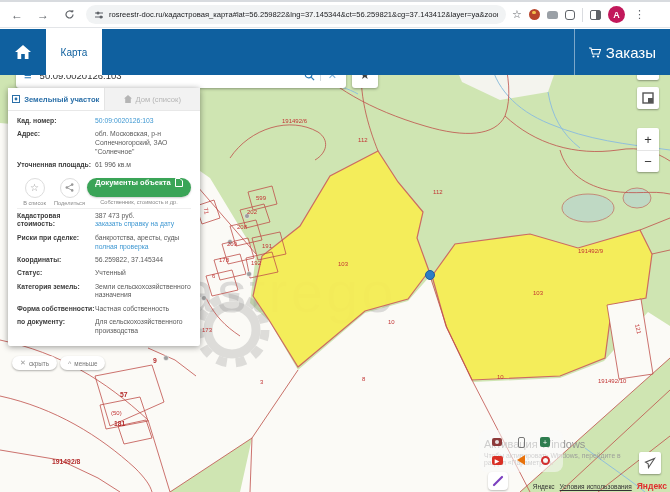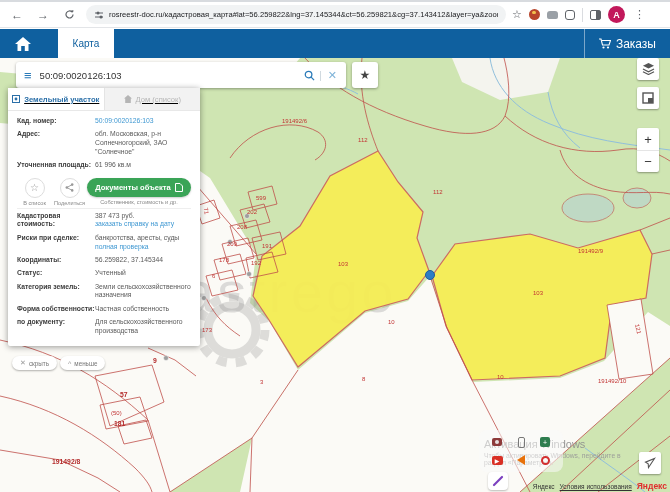--- a/index.html
+++ b/index.html
@@ -23,27 +23,27 @@
   .ext-b { width:11px; height:8px; border-radius:3px 3px 2px 2px; background:#9aa0a6; }
   .ext-c { width:10px; height:10px; border:1.4px solid #5f6368; border-radius:3px; }
   .vsep { width:1px; height:14px; background:#dadce0; }
   .sidepanel { width:11px; height:10px; border:1.3px solid #5f6368; border-radius:2px; position:relative;}
   .sidepanel::after{ content:""; position:absolute; right:0; top:0; bottom:0; width:4px; background:#5f6368;}
   .avatar { width:17px; height:17px; border-radius:50%; background:#c2185b; color:#fff;
     font-size:9px; font-weight:bold; display:flex; align-items:center; justify-content:center; }
   .kebab { color:#5f6368; font-size:11px; margin-right:4px; margin-left:2px; }
 
   
-  .site-header { position:absolute; left:0; top:29px; width:670px; height:29px;
-    background:#0f609f; display:flex; align-items:stretch; z-index:39;gap:12px; }
+  .site-header { position:absolute; left:0; top:29px; width:670px; height:46px;
+    background:#0f609f; display:flex; align-items:stretch; z-index:39; }
   .home-btn { width:46px; display:flex; align-items:center; justify-content:center; }
   .tab-map { width:56px; background:#fff; color:#0f609f; font-size:10px;
     display:flex; align-items:center; justify-content:center; }
   .hdr-spacer { flex:1; }
-  .hdr-item { display:flex; align-items:center; gap:5px; color:#fff; font-size:12px;
+  .hdr-item { display:flex; align-items:center; gap:5px; color:#fff; font-size:15px;
     padding:0 14px; border-left:1px solid rgba(255,255,255,.45); }
 
   
   .map { position:absolute; left:0; top:58px; width:670px; height:434px; overflow:hidden; z-index:1; }
   .map svg { position:absolute; left:0; top:0; }
   .map-label { position:absolute; font-size:6px; color:#c23434; white-space:nowrap;
     transform-origin:center; z-index:3; }
   .map-label.big { font-size:6.8px; font-weight:bold; color:#b42b2b; }
 
   
@@ -55,39 +55,39 @@
     font-family:inherit; background:transparent; }
   .s-div { color:#ccd6dd; font-size:11px; padding:0 4px; }
   .s-x { color:#7fb3d8; font-size:11px; padding:0 9px 0 2px; }
   .fav-btn { position:absolute; left:352px; top:62px; width:26px; height:26px; background:#fff;
     border-radius:3px; box-shadow:0 1px 3px rgba(0,0,0,.35); display:flex; align-items:center;
     justify-content:center; font-size:12px; color:#444; z-index:30; }
 
   
   .panel { position:absolute; left:8px; top:88px; width:192px; background:#fff;
     border-radius:2px; box-shadow:0 1px 6px rgba(0,0,0,.4); z-index:31; padding-bottom:6px; }
-  .tabs { display:flex; height:23px; border-bottom:1px solid #e8e8e8;text-decoration:underline; }
+  .tabs { display:flex; height:23px; border-bottom:1px solid #e8e8e8; }
   .tab { flex:1; display:flex; align-items:center; justify-content:center; gap:4px;
     font-size:7.6px; font-weight:bold; }
   .tab.active { color:#2a6fa8; background:#fff; }
   .tab.inactive { color:#b5b5b5; background:#f2f2f2; border-left:1px solid #e4e4e4; font-weight:normal; }
   .panel-body { padding:6px 9px 0 9px; }
   .row { display:flex; margin-bottom:4.5px; }
   .flabel { width:78px; flex:none; font-size:6.8px; font-weight:bold; color:#3c3c3c; line-height:1.3; }
   .fval { flex:1; font-size:6.8px; color:#5a5a5a; line-height:1.3; }
   .blue { color:#3f98d2; text-decoration:none; display:inline-block; }
   .actions { display:flex; align-items:flex-start; padding:3px 0 2px 0; margin-bottom:3px;
     border-bottom:1px solid #eee; }
   .act-col { width:40px; display:flex; flex-direction:column; align-items:center; gap:2px; }
   .circ { width:20px; height:20px; border:1px solid #ddd; border-radius:50%;
     display:flex; align-items:center; justify-content:center; color:#999; font-size:10px; }
   .act-cap { font-size:5.6px; color:#888; }
   .doc-wrap { flex:1; display:flex; flex-direction:column; align-items:center; gap:2px; }
   .doc-btn { width:104px; height:19px; background:#3aa457; border-radius:11px; color:#fff;
-    font-size:7.6px; font-weight:bold; display:flex; align-items:center; justify-content:center; gap:4px;
+    font-size:7.6px; font-weight:bold; display:flex; justify-content:center; gap:4px;
     box-shadow:0 1px 2px rgba(0,0,0,.2); }
 
   
   .pill { position:absolute; height:14px; background:#fff; border-radius:8px;
     box-shadow:0 1px 2px rgba(0,0,0,.3); display:flex; align-items:center; gap:3px;
     padding:0 8px; font-size:6.3px; color:#777; z-index:29; }
   .pill .pi { font-size:7px; color:#999; }
 
   
   .sq-btn { position:absolute; width:22px; height:22px; background:#fff; border-radius:2px;

